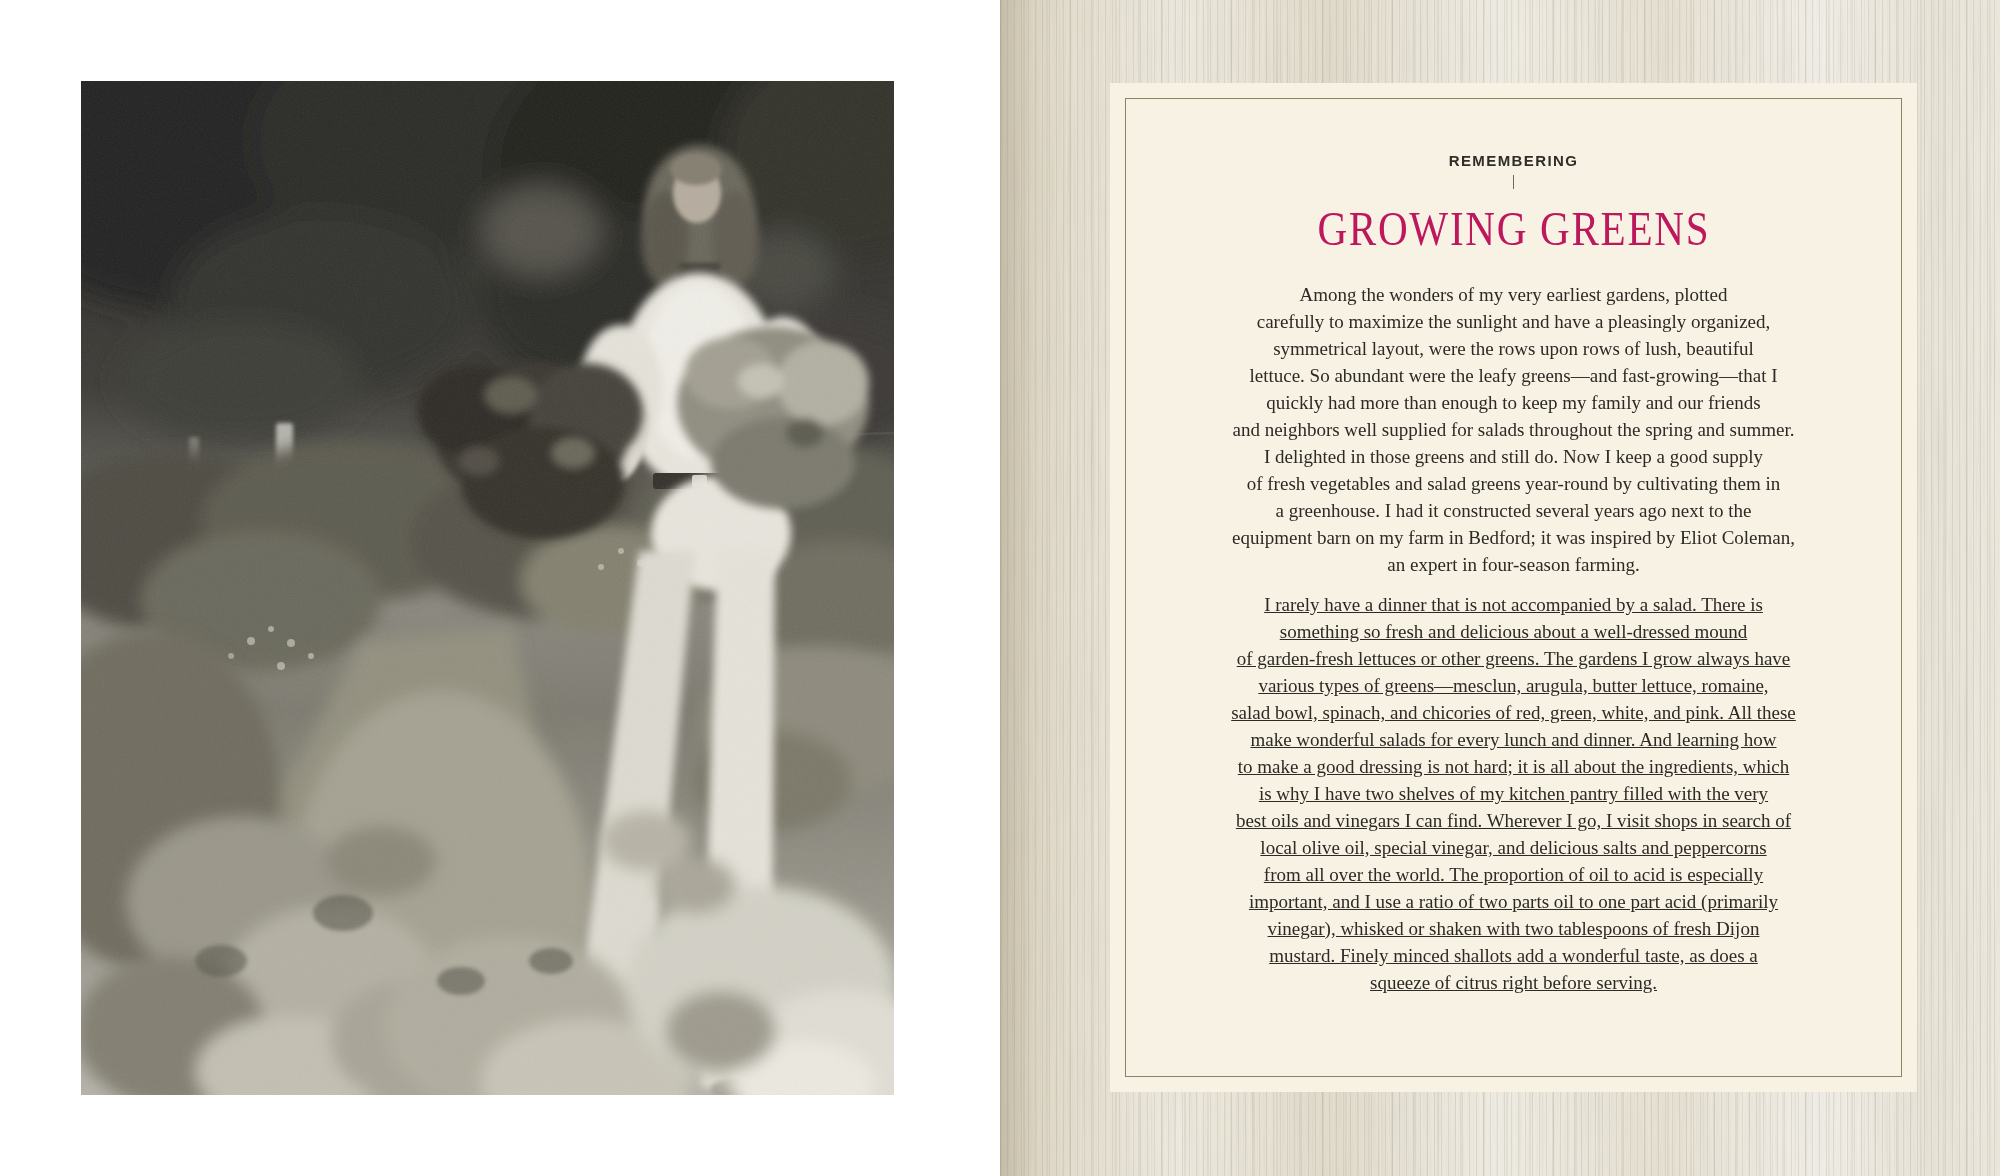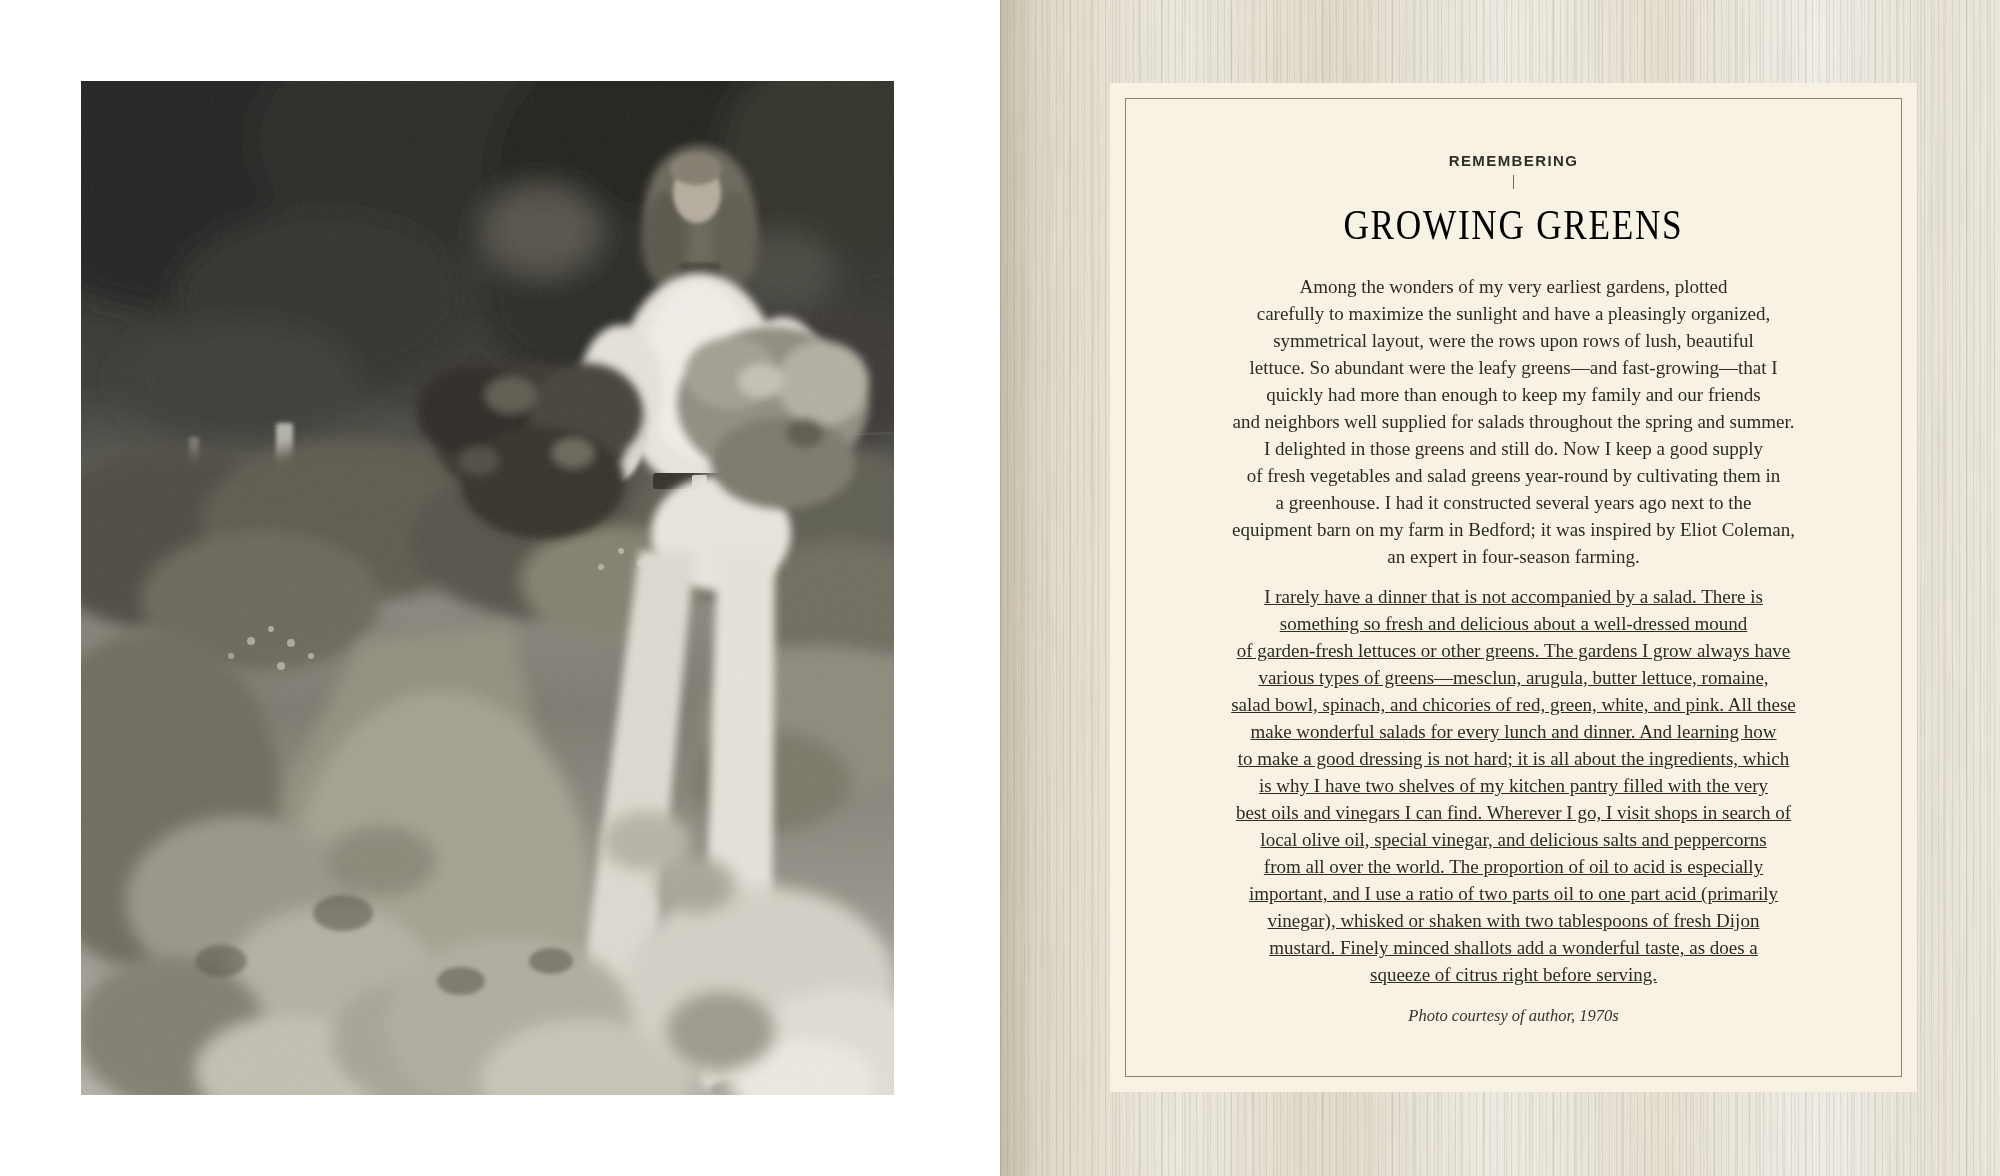--- a/index.html
+++ b/index.html
@@ -74,23 +74,23 @@
   }
   .tick {
     width: 1px; height: 14px;
     background: #6d675c;
     margin: 7px auto 0;
   }
   .title {
     margin: 13px 16px 0;
     font-family: "Liberation Serif", serif;
     font-weight: 400;
-    font-size: 42px; line-height: 1.1;
+    font-size: 49px; line-height: 1.1;
     letter-spacing: 2px;
-    color: #000000;
+    color: #be185d;
     white-space: nowrap;
   }
   .title-inner { display: inline-block; transform: scaleX(0.84); transform-origin: 50% 50%; }
   .body-text {
     width: 710px;
     margin: 25px auto 0;
     font-family: "Liberation Serif", serif;
     font-size: 19px; line-height: 27px;
     color: #2d2a26;
   }
@@ -306,18 +306,17 @@
 to make a good dressing is not hard; it is all about the ingredients, which
 is why I have two shelves of my kitchen pantry filled with the very
 best oils and vinegars I can find. Wherever I go, I visit shops in search of
 local olive oil, special vinegar, and delicious salts and peppercorns
 from all over the world. The proportion of oil to acid is especially
 important, and I use a ratio of two parts oil to one part acid (primarily
 vinegar), whisked or shaken with two tablespoons of fresh Dijon
 mustard. Finely minced shallots add a wonderful taste, as does a
 squeeze of citrus right before serving.</p>
         </div>
-        <p class="caption">Photo courtesy of author, 1970s</p>
       </div>
     </article>
   </section>
 
 </div>
 
 </body></html>

